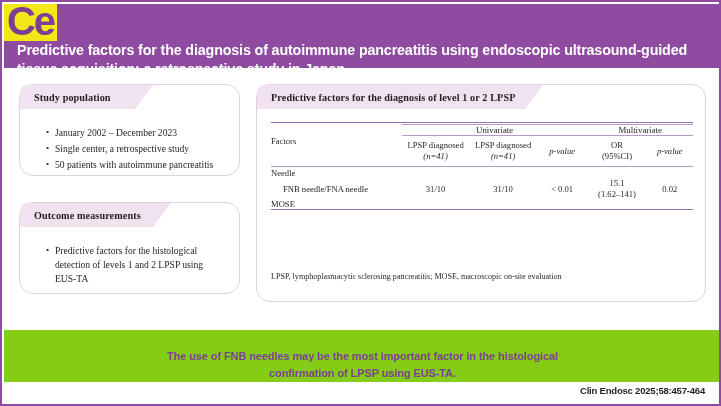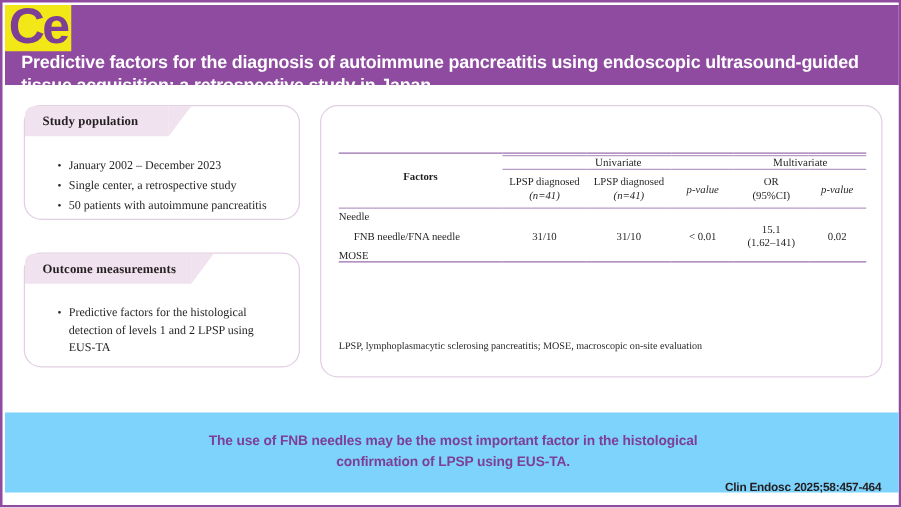--- a/index.html
+++ b/index.html
@@ -185,23 +185,23 @@
     border-top: 0.8px solid #b89ac6 !important;
   }
   .sub-hdr td {
     text-align: center;
     padding: 4px 0 5px;
     font-size: 8.6px;
     font-weight: bold;
     line-height: 1.25;
   }
   .sub-hdr td.factors {
-    text-align: center;
+    text-align: left;
     vertical-align: bottom;
-    font-weight: bold;
+    font-weight: normal;
     padding-bottom: 20px;
   }
   .ital { font-style: italic; }
   .grp-row td {
     text-align: left;
     padding: 4px 0 2px 0;
     font-size: 8.6px;
   }
   .data-row td {
     text-align: center;
@@ -222,24 +222,24 @@
     color: #231f20;
     line-height: 1.3;
   }
 
   
   .conclusion {
     position: absolute;
     left: 2px;
     top: 328px;
     width: 717px;
-    height: 64px;
-    background: #7dd3fc;
-    display: flex;
-    align-items: center;
+    height: 52px;
+    background: #84cc16;
+    display: flex;
+    align-items: flex-end;
     justify-content: center;
   }
   .conclusion p {
     margin: 0;
     font-family: "Liberation Sans", sans-serif;
     font-weight: 700;
     font-size: 11px;
     line-height: 1.55;
     color: #7d3f96;
     text-align: center;
@@ -296,20 +296,23 @@
     <div class="card" id="card-outcome">
       <div class="card-tab">
         <span>Outcome measurements</span>
       </div>
       <ul class="bullets">
         <li>Predictive factors for the histological detection of levels 1 and 2 LPSP using EUS-TA</li>
       </ul>
     </div>
 
     <div class="card" id="card-table">
+      <div class="card-tab">
+        <span>Predictive factors for the diagnosis of level 1 or 2 LPSP</span>
+      </div>
 
       <div class="tbl-wrap">
         <table class="data">
           <colgroup>
             <col style="width:31%">
             <col style="width:16%">
             <col style="width:16%">
             <col style="width:12%">
             <col style="width:14%">
             <col style="width:11%">

